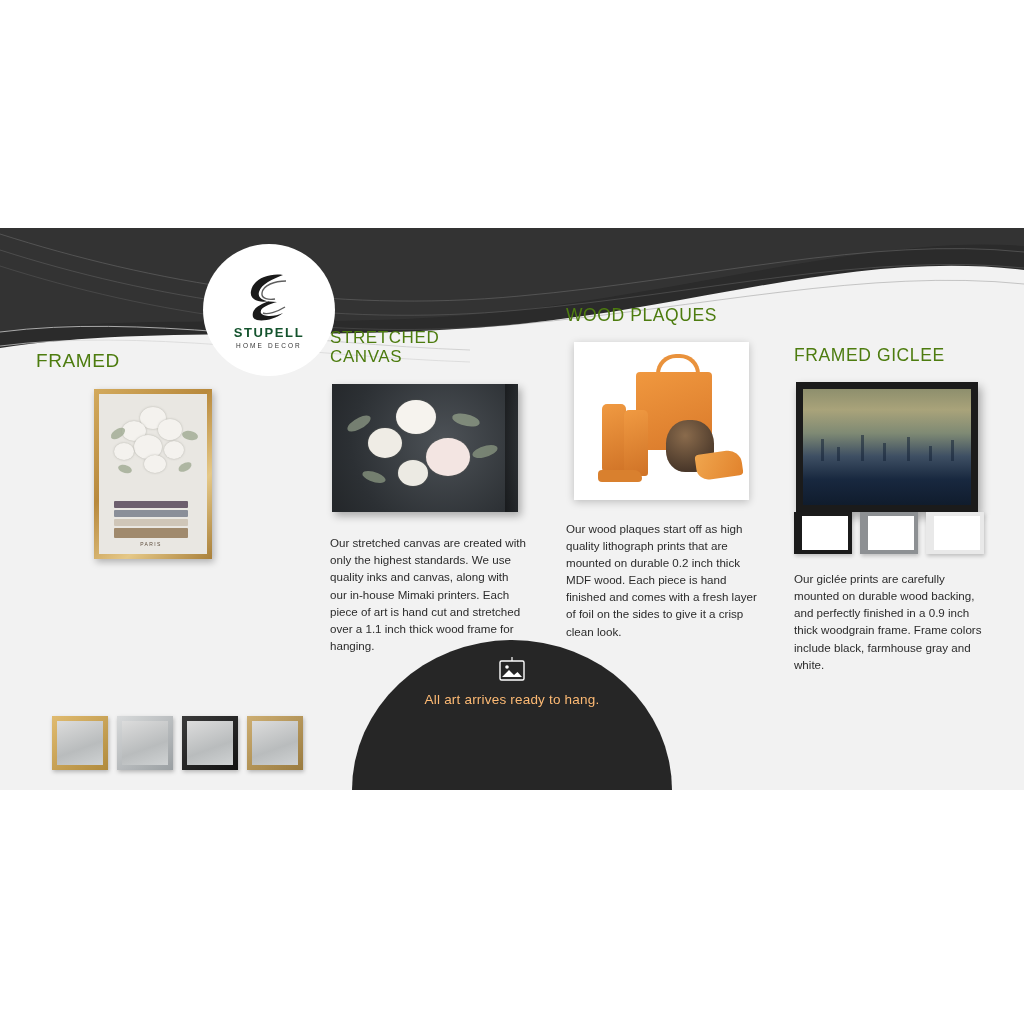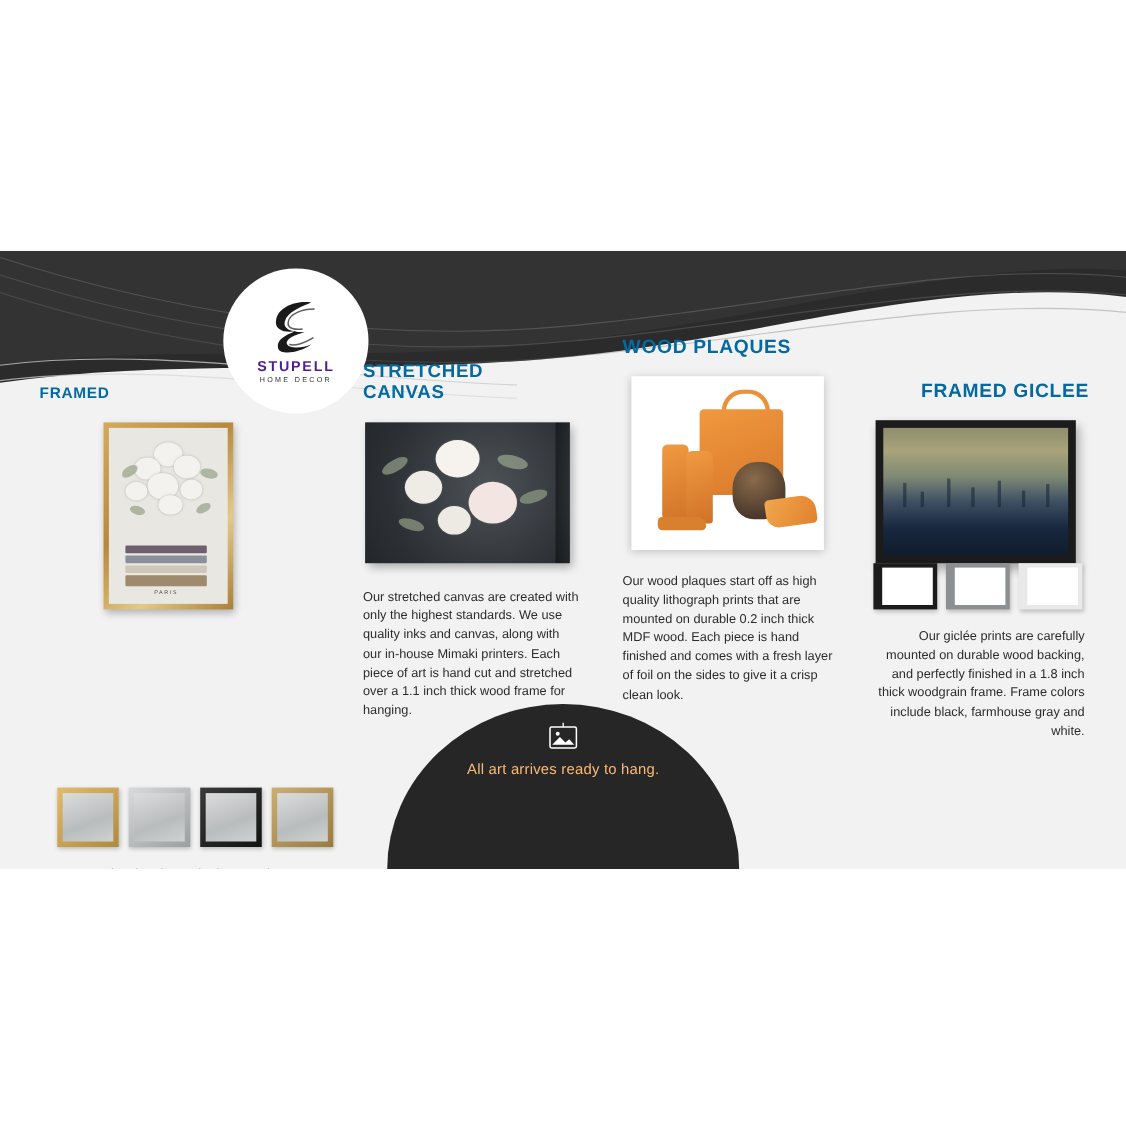--- a/index.html
+++ b/index.html
@@ -80,51 +80,51 @@
     flex-direction: column;
     align-items: center;
     justify-content: center;
     z-index: 5;
   }
   .logo-mark { width: 60px; height: 52px; margin-bottom: 2px; }
   .logo-name {
     font-size: 13px;
     font-weight: 700;
     letter-spacing: 1.6px;
-    color: #4c1d95;
+    color: #14532d;
   }
   .logo-sub {
     font-size: 6.5px;
     letter-spacing: 2.1px;
     color: #333;
     margin-top: 2px;
   }
 
   
   .col { position: absolute; }
   .col-title {
-    font-weight: 700;
+    font-weight: 400;
     letter-spacing: .6px;
     line-height: 1.12;
-    color: #0369a1;
+    color: #4d7c0f;
     text-transform: uppercase;
   }
   .col-body {
     font-size: 11.6px;
     line-height: 1.48;
     color: #2b2b2b;
   }
 
   
   #col-floating { left: 36px; top: 122px; width: 250px; }
   #col-stretched { left: 330px; top: 100px; width: 200px; }
   #col-wood { left: 566px; top: 78px; width: 196px; }
-  #col-giclee { left: 794px; top: 118px; width: 196px; text-align: right; }
-
-  #col-floating .col-title { font-size: 14px; }
+  #col-giclee { left: 794px; top: 118px; width: 196px; }
+
+  #col-floating .col-title { font-size: 19px; }
   #col-stretched .col-title { font-size: 17px; }
   #col-wood .col-title { font-size: 17.5px; }
   #col-giclee .col-title { font-size: 17.5px; }
 
   
   .art-wrap { position: relative; }
 
   
   .floating-frame {
     position: relative;
@@ -410,21 +410,21 @@
           <i></i>
         </div>
       <div class="gframe" style="background:#8d9093;">
           <i></i>
         </div>
       <div class="gframe" style="background:#e9e9e9;">
           <i></i>
         </div>
     </div>
 
-    <div class="col-body" style="position:absolute;top:224px;left:0;width:192px;">Our giclée prints are carefully mounted on durable wood backing, and perfectly finished in a 1.8 inch thick woodgrain frame. Frame colors include black, farmhouse gray and white.</div>
+    <div class="col-body" style="position:absolute;top:224px;left:0;width:192px;">Our giclée prints are carefully mounted on durable wood backing, and perfectly finished in a 0.9 inch thick woodgrain frame. Frame colors include black, farmhouse gray and white.</div>
   </div>
 
   <div class="bottom-arc">
     <div class="arc-content">
       <svg class="arc-icon" viewBox="0 0 34 28" xmlns="http://www.w3.org/2000/svg">
         <path d="M17 1 L17 5" stroke="#ffffff" stroke-width="1.2" fill="none"></path>
         <rect x="5" y="5" width="24" height="19" rx="1.5" fill="none" stroke="#ffffff" stroke-width="1.4"></rect>
         <circle cx="12" cy="11" r="1.8" fill="#ffffff"></circle>
         <path d="M7 21 L14 14 L19 19 L22.5 16 L27 21 Z" fill="#ffffff"></path>
       </svg>

